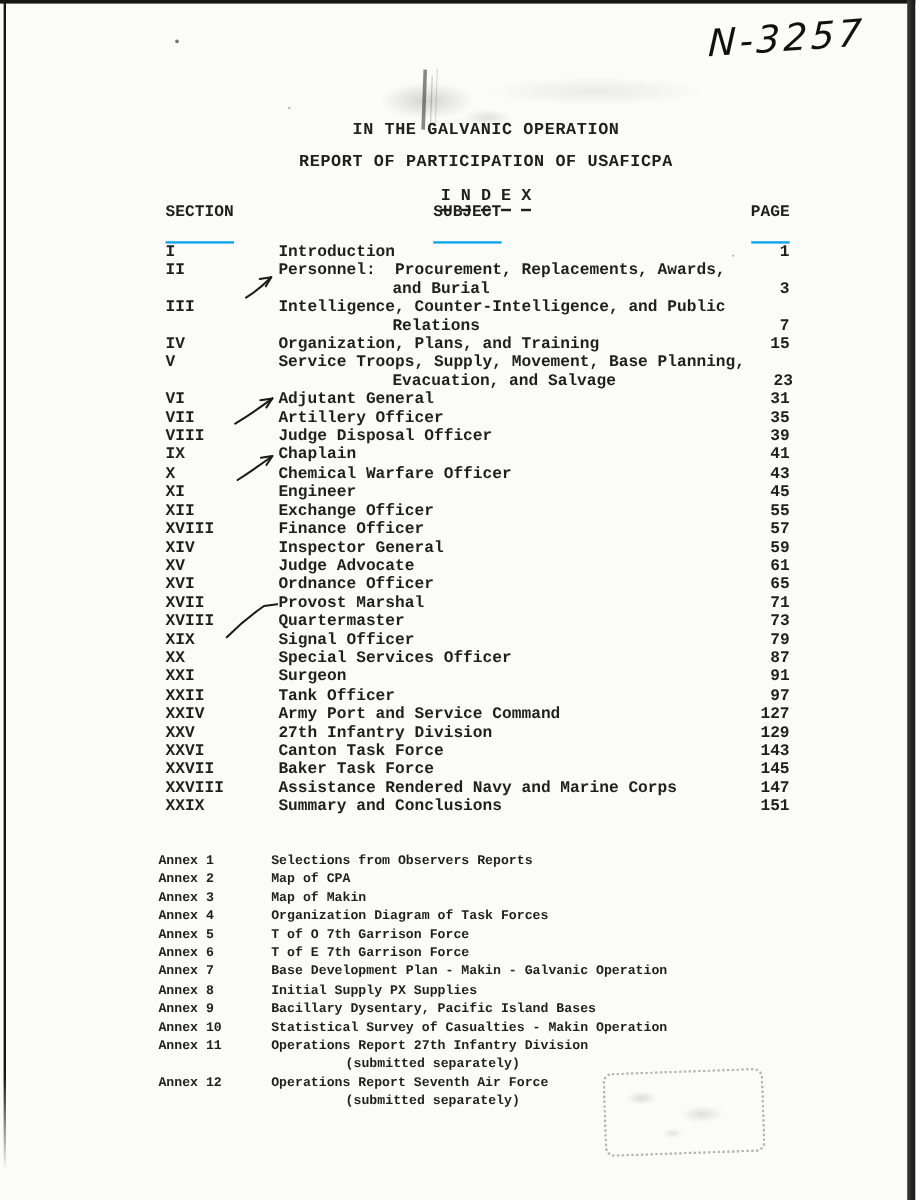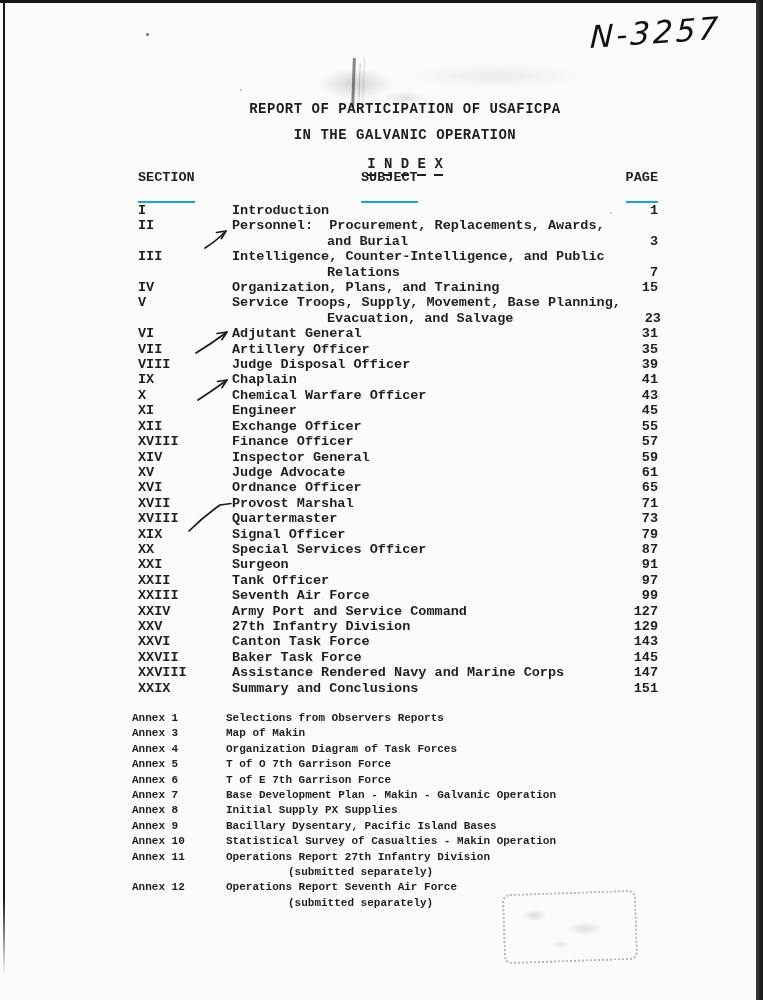--- a/index.html
+++ b/index.html
@@ -94,22 +94,22 @@
   <div class="doc-number">N-3257</div>
 
   <div class="smudge-top"></div>
   <div class="smudge-top-streak"></div>
   <div class="stamp-bottom"></div>
   <div class="speck s1"></div>
   <div class="speck s2"></div>
   <div class="speck s3"></div>
 
   <div class="header">
+    <div class="title-line">IN THE GALVANIC OPERATION</div>
     <div class="title-line">REPORT OF PARTICIPATION OF USAFICPA</div>
-    <div class="title-line">IN THE GALVANIC OPERATION</div>
     <span class="index-heading">I N D E X</span>
   </div>
 
   <div class="col-headers">
     <span class="col-head ch-section">SECTION</span>
     <span class="col-head ch-subject">SUBJECT</span>
     <span class="col-head ch-page">PAGE</span>
   </div>
 
   <div class="index-list">
@@ -264,27 +264,20 @@
       <span class="c-page">91</span>
     </div>
     <div class="row">
       <span class="c-sec">XXII</span>
       <span class="c-subj">
           <span class="l">Tank Officer</span>
         </span>
       <span class="c-page">97</span>
     </div>
     <div class="row">
-      <span class="c-sec">XXIII</span>
-      <span class="c-subj">
-          <span class="l">Seventh Air Force</span>
-        </span>
-      <span class="c-page">99</span>
-    </div>
-    <div class="row">
       <span class="c-sec">XXIV</span>
       <span class="c-subj">
           <span class="l">Army Port and Service Command</span>
         </span>
       <span class="c-page">127</span>
     </div>
     <div class="row">
       <span class="c-sec">XXV</span>
       <span class="c-subj">
           <span class="l">27th Infantry Division</span>
@@ -319,20 +312,26 @@
         </span>
       <span class="c-page">151</span>
     </div>
   </div>
 
   <div class="annex-list">
     <div class="row">
       <span class="c-sec">Annex 1</span>
       <span class="c-subj">
           <span class="l">Selections from Observers Reports</span>
+        </span>
+    </div>
+    <div class="row">
+      <span class="c-sec">Annex 2</span>
+      <span class="c-subj">
+          <span class="l">Map of CPA</span>
         </span>
     </div>
     <div class="row">
       <span class="c-sec">Annex 3</span>
       <span class="c-subj">
           <span class="l">Map of Makin</span>
         </span>
     </div>
     <div class="row">
       <span class="c-sec">Annex 4</span>

